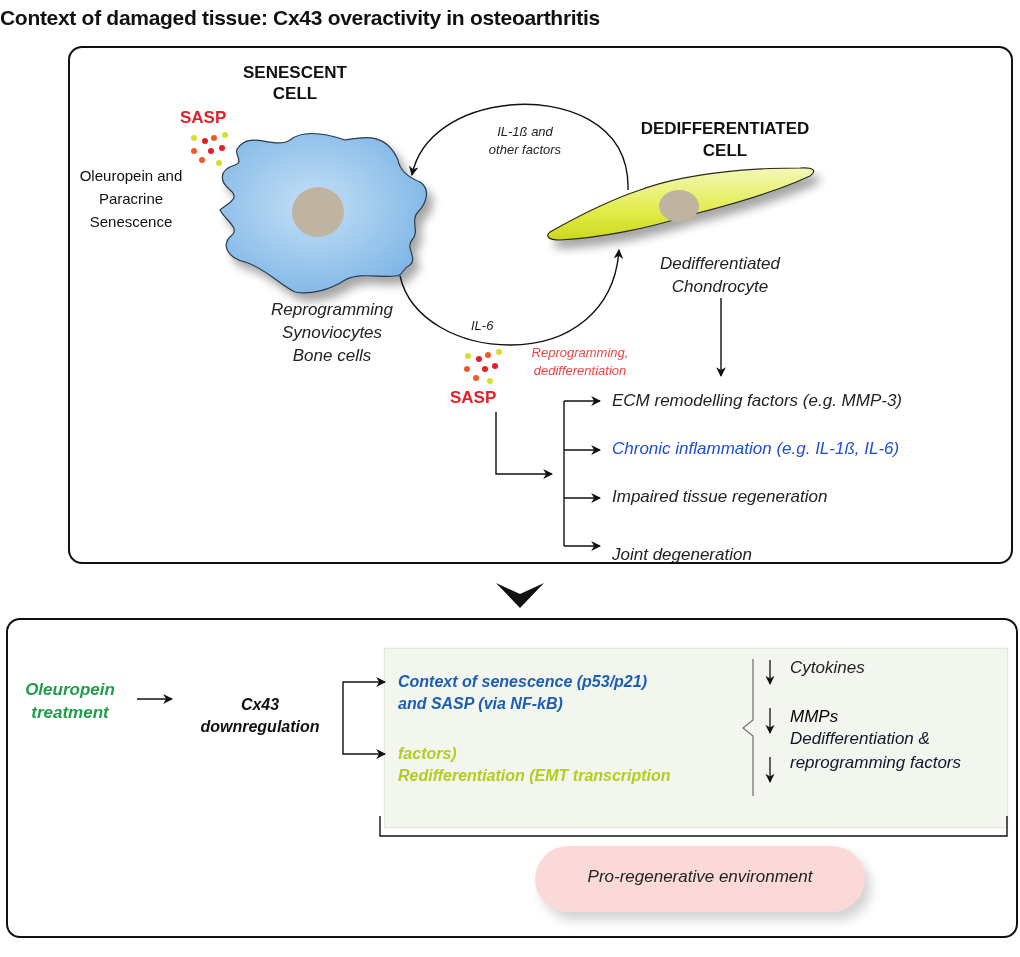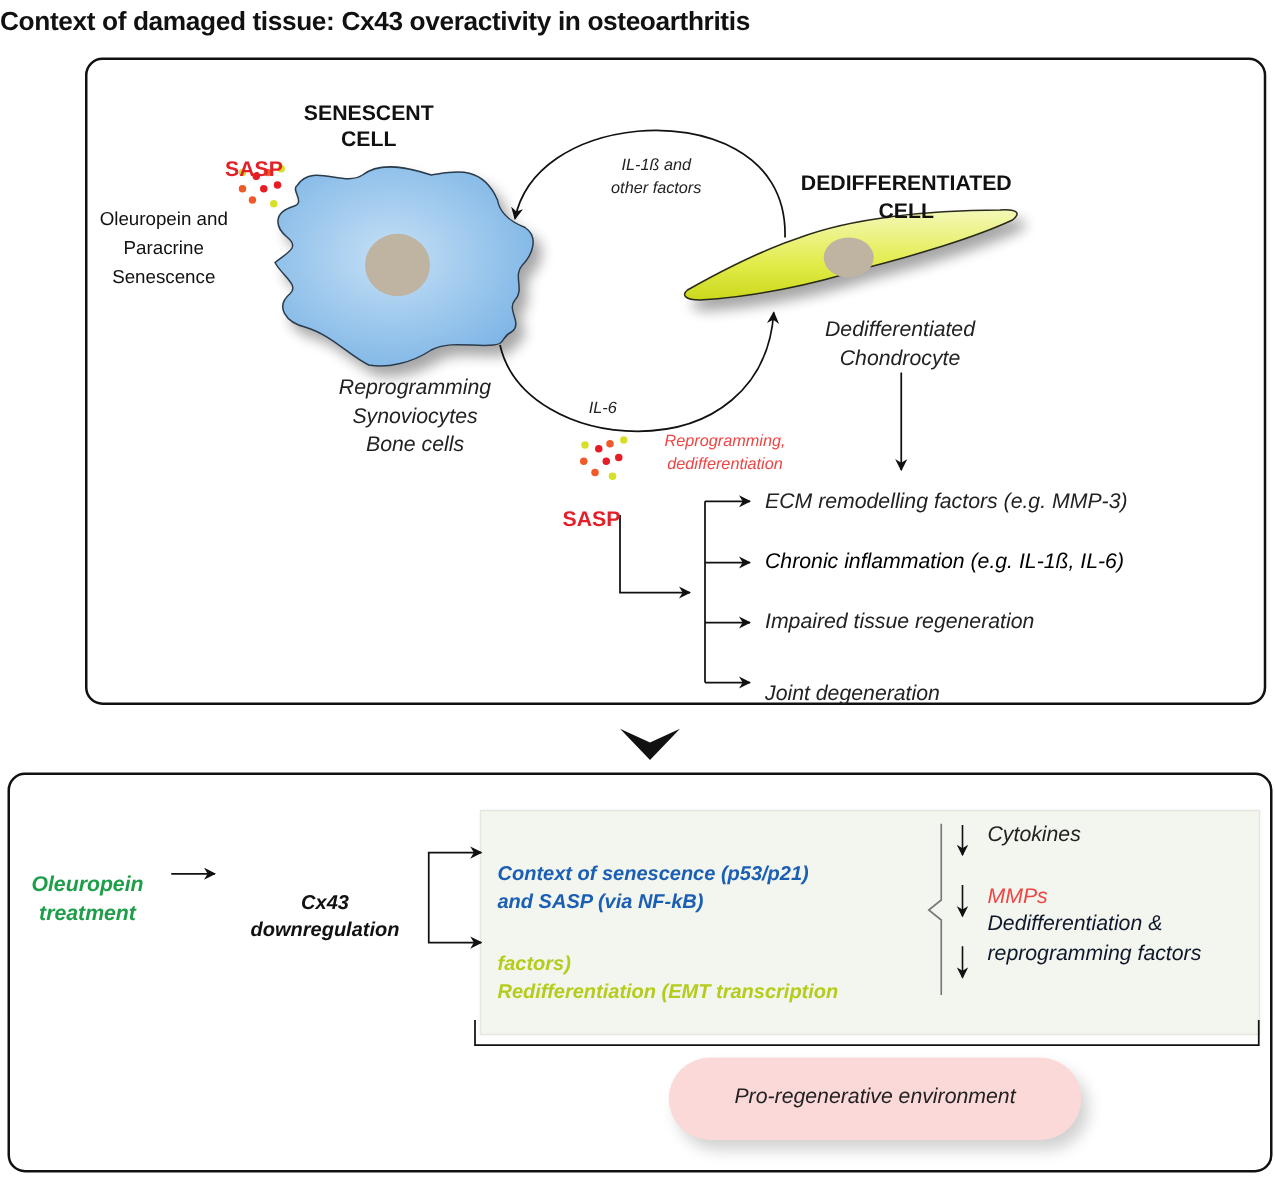--- a/index.html
+++ b/index.html
@@ -1,20 +1,20 @@
 <!DOCTYPE html>
 <html><head>
 <meta charset="utf-8">
 <style>
   html, body { margin:0; padding:0; background:#ffffff; }
   body { width:1020px; height:957px; position:relative; overflow:hidden; font-family:"Liberation Sans", sans-serif; color:#111; }
   .abs { position:absolute; }
   .title { left:0; top:6px; width:1020px; font-weight:bold; font-size:21px; letter-spacing:-0.3px; }
   .panel { border:2px solid #111; border-radius:14px; box-sizing:border-box; }
-  .bold { font-weight:bold;margin-top:18px; }
+  .bold { font-weight:bold; }
   .it { font-style:italic; }
   .c { text-align:center; }
   .red { color:#e3202a; }
   svg.overlay { position:absolute; left:0; top:0; }
   .t17 { font-size:17px; }
   .t16 { font-size:16px; }
   .t15 { font-size:15px; }
   .t13 { font-size:13px; }
   .greenbox { background:#f3f5ef; border:1px solid #e3e7dc; box-shadow:0 0 2px rgba(0,0,0,0.08); }
   .pill { background:#fcd9d9; border-radius:34px; box-shadow:6px 8px 12px rgba(0,0,0,0.18); }
@@ -152,21 +152,21 @@
   <div>CELL</div>
 </div>
 <div class="abs it t17 c" style="left:640px;top:252px;width:160px;line-height:23px;color:#222;">
   <div>Dedifferentiated</div>
   <div>Chondrocyte</div>
 </div>
 
 <div class="abs bold red t17" style="left:450px;top:388px;">SASP</div>
 
 <div class="abs it t17" style="left:612px;top:391px;color:#222;">ECM remodelling factors (e.g. MMP-3)</div>
-<div class="abs it t17" style="left:612px;top:439px;color:#000000;">Chronic inflammation (e.g. IL-1ß, IL-6)</div>
+<div class="abs it t17" style="left:612px;top:439px;color:#1d4ed8;">Chronic inflammation (e.g. IL-1ß, IL-6)</div>
 <div class="abs it t17" style="left:612px;top:487px;color:#222;">Impaired tissue regeneration</div>
 <div class="abs it t17" style="left:612px;top:535px;color:#222;margin-top:10px;">Joint degeneration</div>
 
 <div class="abs bold it t17 c" style="left:10px;top:678px;width:120px;line-height:23px;color:#1f9e4a;">
   <div>Oleuropein</div>
   <div>treatment</div>
 </div>
 <div class="abs bold it t16 c" style="left:180px;top:694px;width:160px;line-height:22px;">
   <div>Cx43</div>
   <div>downregulation</div>
@@ -175,20 +175,20 @@
 <div class="abs bold it t16" style="left:398px;top:671px;line-height:22px;color:#1a5fb4;">
   <div>Context of senescence (p53/p21)</div>
   <div>and SASP (via NF-kB)</div>
 </div>
 <div class="abs bold it t16" style="left:398px;top:743px;line-height:22px;color:#b5cc1d;">
   <div>factors)</div>
   <div>Redifferentiation (EMT transcription</div>
 </div>
 
 <div class="abs it t17" style="left:790px;top:658px;color:#222;">Cytokines</div>
-<div class="abs it t17" style="left:790px;top:707px;color:#ef4444;">MMPs</div>
+<div class="abs it t17" style="left:790px;top:707px;color:#000000;">MMPs</div>
 <div class="abs it t17" style="left:790px;top:727px;line-height:24px;color:#0f172a;">
   <div>Dedifferentiation &amp;</div>
   <div>reprogramming factors</div>
 </div>
 
 <div class="abs pill" style="left:535px;top:846px;width:330px;height:66px;"></div>
 <div class="abs it t17 c" style="left:535px;top:867px;width:330px;color:#222;">Pro-regenerative environment</div>
 
 </body></html>

